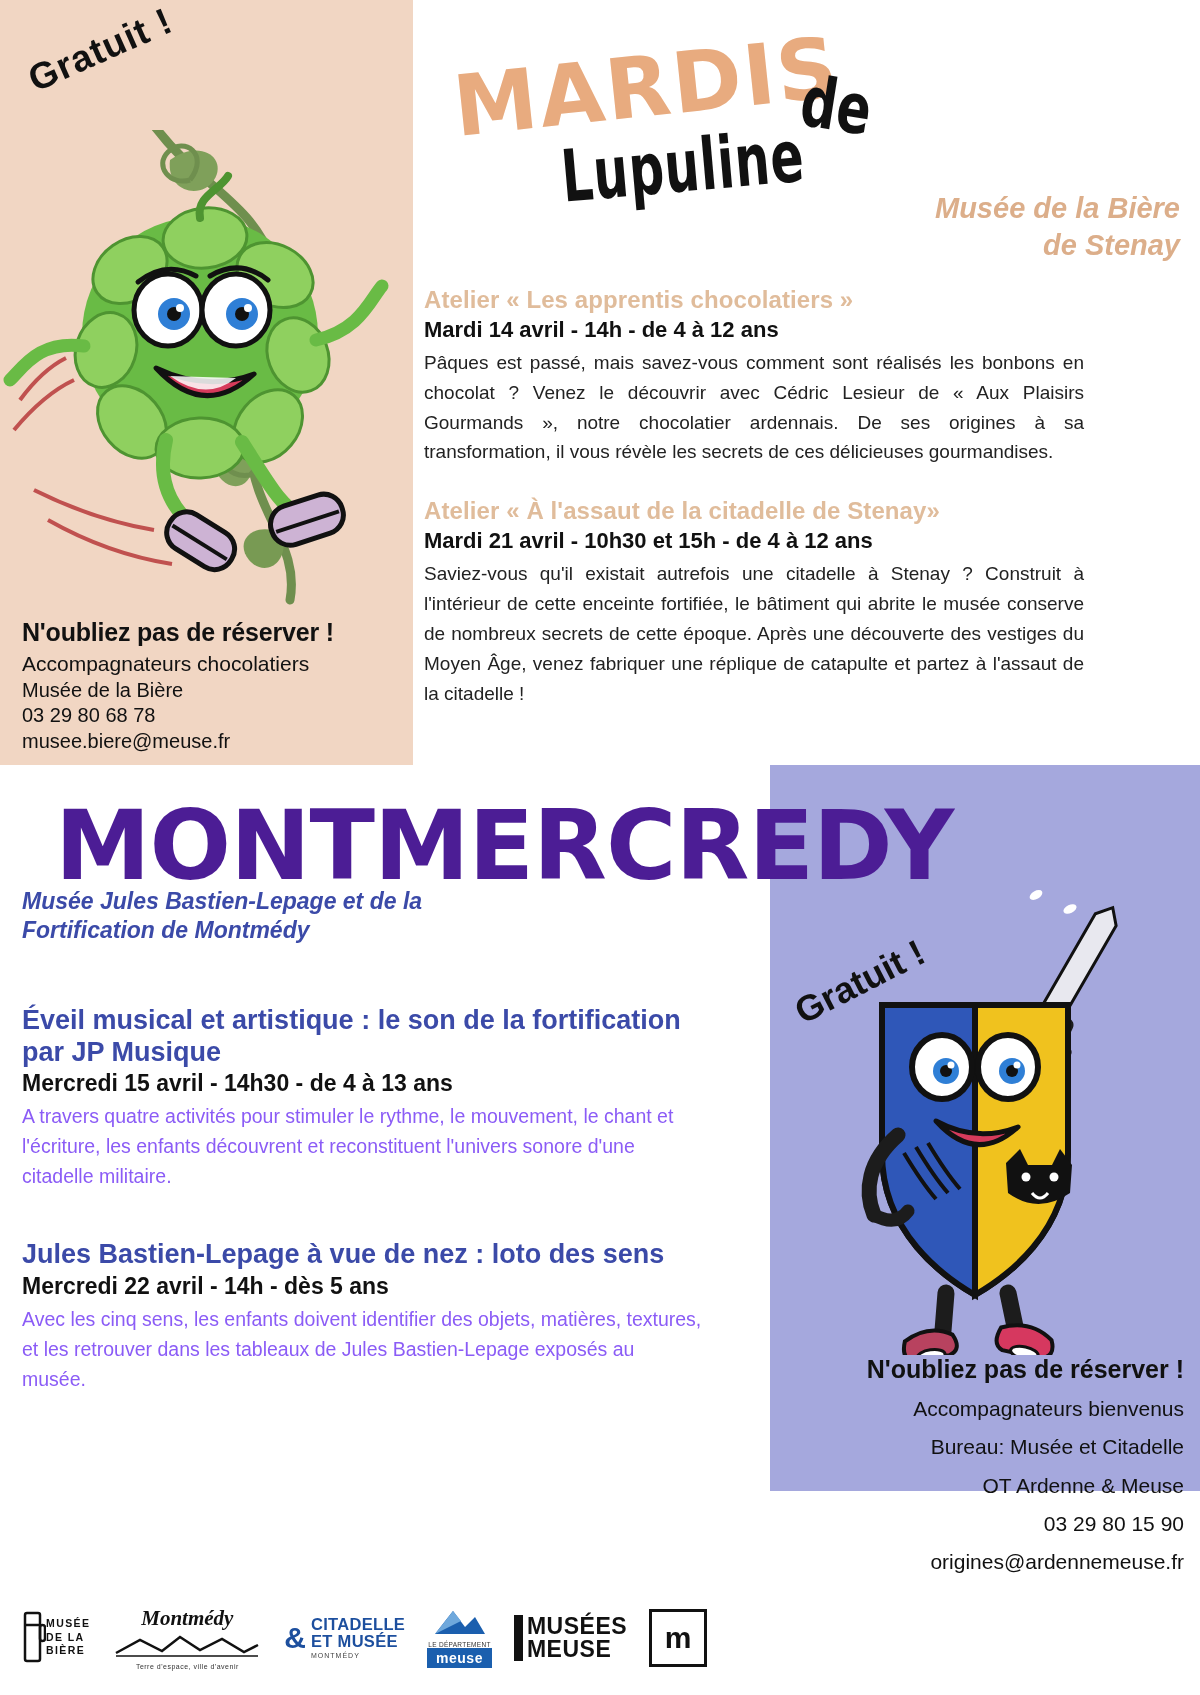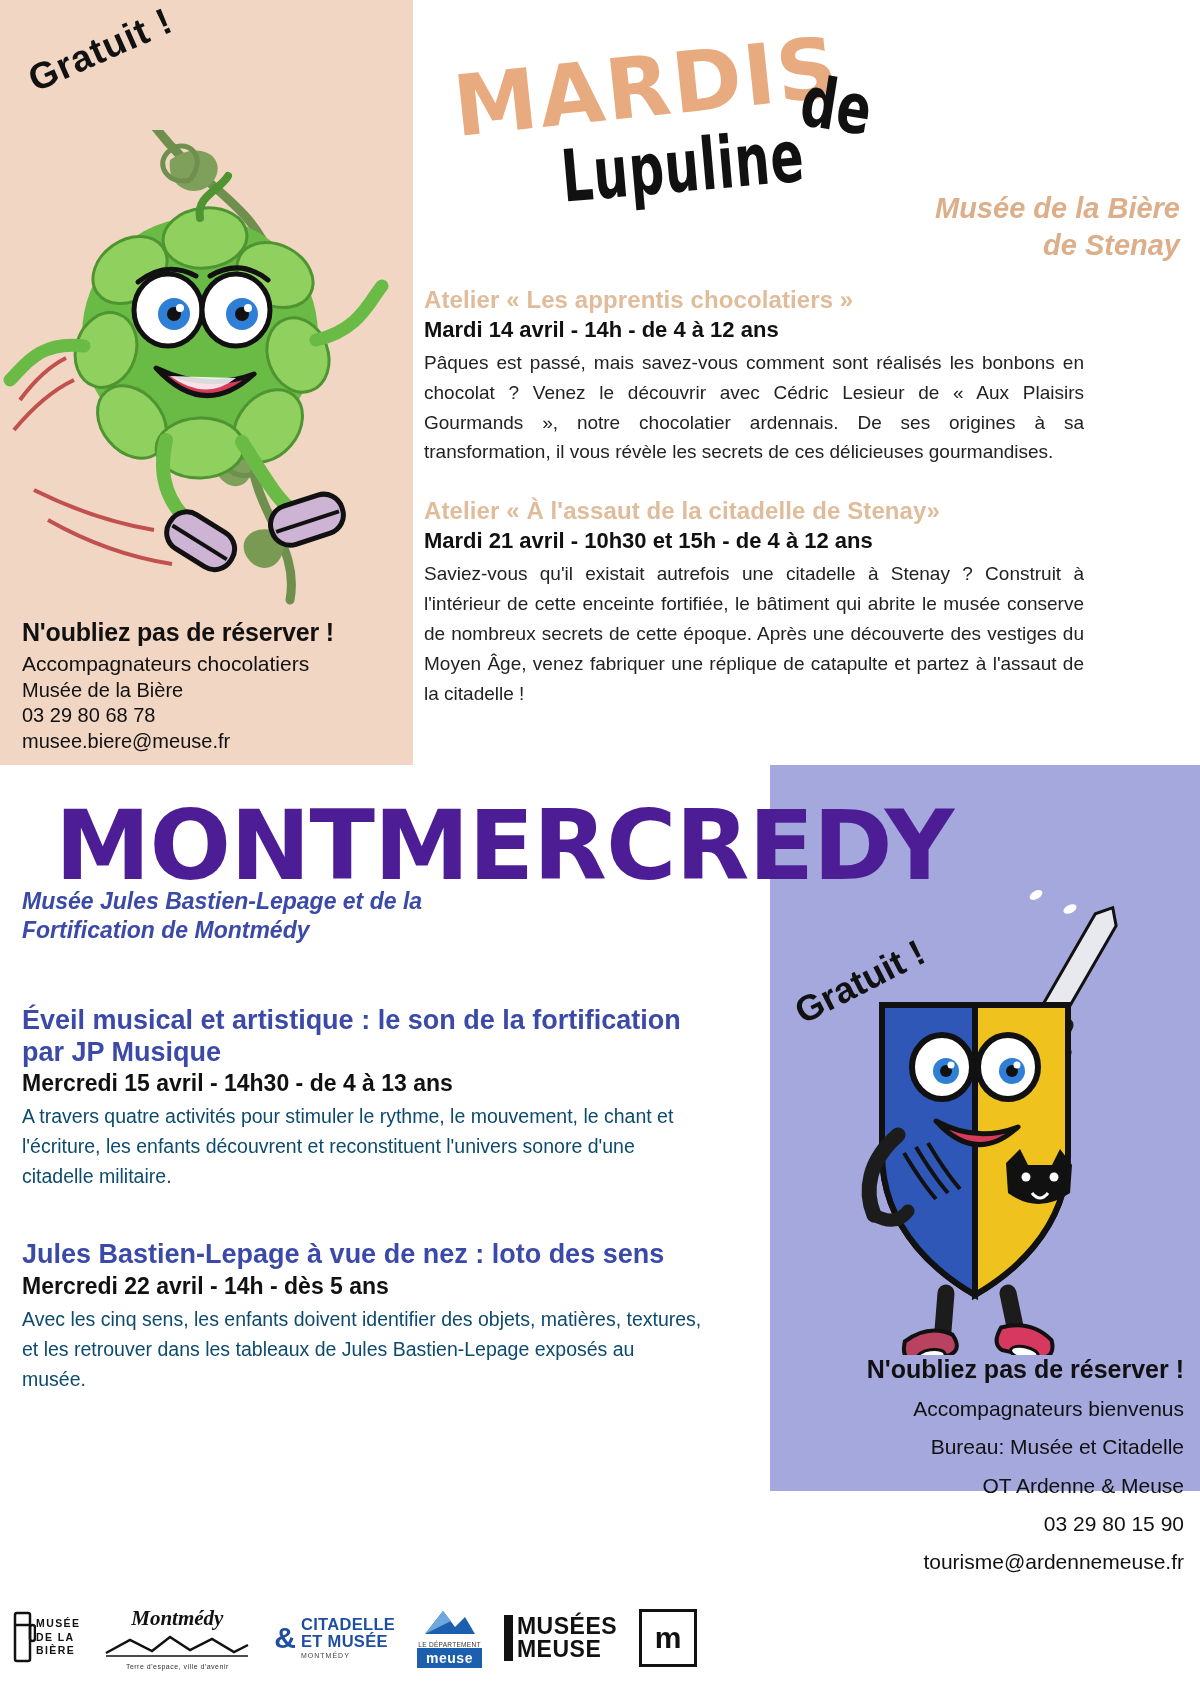--- a/index.html
+++ b/index.html
@@ -89,40 +89,40 @@
   .mm-sub{
     position:absolute;left:22px;top:122px;width:640px;
     font-size:23px;font-style:italic;font-weight:700;color:#3b4aa8;
     line-height:1.26;z-index:3;
   }
   .mm-events{position:absolute;left:22px;top:240px;width:680px;z-index:3;}
   .mm-title{
     font-size:27px;font-weight:700;color:#3b4aa8;line-height:1.17;margin-bottom:2px;
   }
   .mm-when{font-size:23px;font-weight:700;color:#111;margin-bottom:4px;}
-  .mm-body{font-size:19.5px;color:#0c4a6e;line-height:1.54;}
+  .mm-body{font-size:19.5px;color:#8b5cf6;line-height:1.54;}
   .mm-gap{height:48px;}
 
   
   .gratuit-bottom{
     position:absolute;left:18px;top:230px;width:260px;
     transform:rotate(-27deg);transform-origin:left top;
     font-size:36px;font-weight:700;color:#111;white-space:nowrap;
   }
   .knight-wrap{position:absolute;left:60px;top:120px;width:330px;height:470px;}
   .reserve-block2{
     position:absolute;right:16px;top:590px;width:400px;text-align:right;
   }
   .reserve-title2{font-size:25px;font-weight:700;color:#111;}
   .reserve-sub2{font-size:21px;color:#111;line-height:1.3;margin-top:11px;}
 
   
   .footer{
     position:absolute;left:0;bottom:0;width:1200px;height:115px;background:#fff;
-    display:flex;align-items:center;gap:22px;padding-left:10px;box-sizing:border-box;
+    display:flex;align-items:center;gap:22px;padding-left:20px;box-sizing:border-box;
   }
   .logo{display:flex;align-items:center;}
   .logo-museebiere{
     font-size:10.5px;font-weight:700;line-height:1.32;letter-spacing:1.4px;
     color:#111;text-align:left;
   }
   .logo-montmedy{text-align:center;}
   .logo-montmedy .mm-name{
     font-size:21px;font-style:italic;font-weight:700;color:#111;
     font-family:"Liberation Serif",serif;
@@ -323,21 +323,21 @@
           </g>
         </svg>
       </div>
 
       <div class="reserve-block2">
         <div class="reserve-title2">N'oubliez pas de réserver !</div>
         <div class="reserve-sub2">Accompagnateurs bienvenus</div>
         <div class="reserve-sub2">Bureau: Musée et Citadelle</div>
         <div class="reserve-sub2">OT Ardenne &amp; Meuse</div>
         <div class="reserve-sub2">03 29 80 15 90</div>
-        <div class="reserve-sub2">tourisme@ardennemeuse.fr</div>
+        <div class="reserve-sub2">origines@ardennemeuse.fr</div>
       </div>
     </div>
 
     <div class="montmercredy">MONTMERCREDY</div>
 
     <div class="mm-sub">
       <div>Musée Jules Bastien-Lepage et de la</div>
       <div>Fortification de Montmédy</div>
     </div>
 

